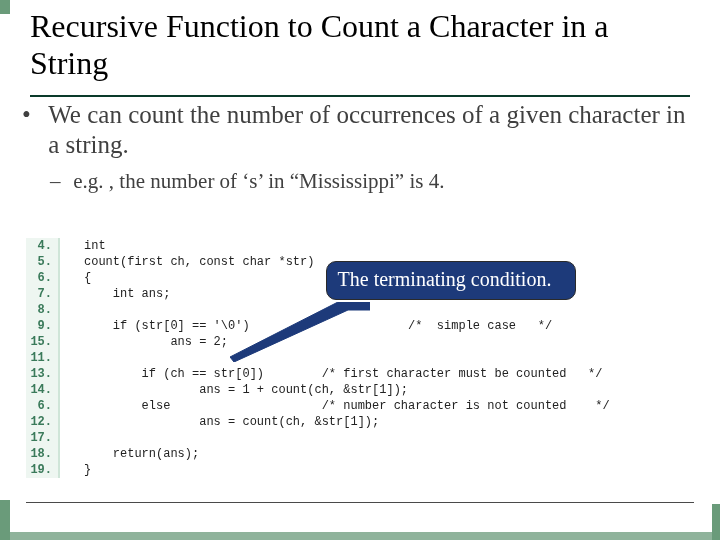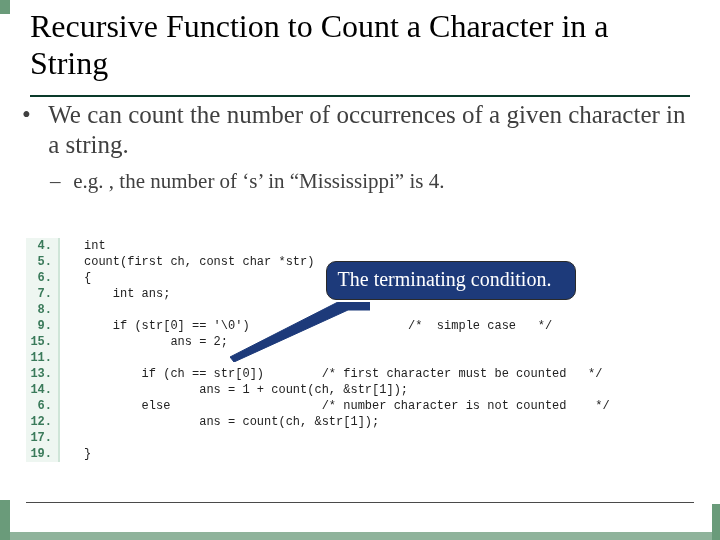--- a/index.html
+++ b/index.html
@@ -179,20 +179,21 @@
     <div class="code-row"><span class="ln">7.</span><span class="code">    int ans;</span></div>
     <div class="code-row"><span class="ln">8.</span><span class="code"></span></div>
     <div class="code-row"><span class="ln">9.</span><span class="code">    if (str[0] == '\0')                      /*  simple case   */</span></div>
     <div class="code-row"><span class="ln">15.</span><span class="code">            ans = 2;</span></div>
     <div class="code-row"><span class="ln">11.</span><span class="code"></span></div>
     <div class="code-row"><span class="ln">13.</span><span class="code">        if (ch == str[0])        /* first character must be counted   */</span></div>
     <div class="code-row"><span class="ln">14.</span><span class="code">                ans = 1 + count(ch, &amp;str[1]);</span></div>
     <div class="code-row"><span class="ln">6.</span><span class="code">        else                     /* number character is not counted    */</span></div>
     <div class="code-row"><span class="ln">12.</span><span class="code">                ans = count(ch, &amp;str[1]);</span></div>
     <div class="code-row"><span class="ln">17.</span><span class="code"></span></div>
+    <div class="code-row"><span class="ln">18.</span><span class="code">    return(ans);</span></div>
     <div class="code-row"><span class="ln">19.</span><span class="code">}</span></div>
   </div>
 
   <div class="callout">
     <span>The terminating condition.</span>
   </div>
   <div class="callout-pointer">
     <svg viewBox="0 0 140 60">
       <polygon points="140,0 108,0 0,55 4,60 118,8 140,8" fill="#1d3a7a" stroke="#1d3a7a"></polygon>
     </svg>

